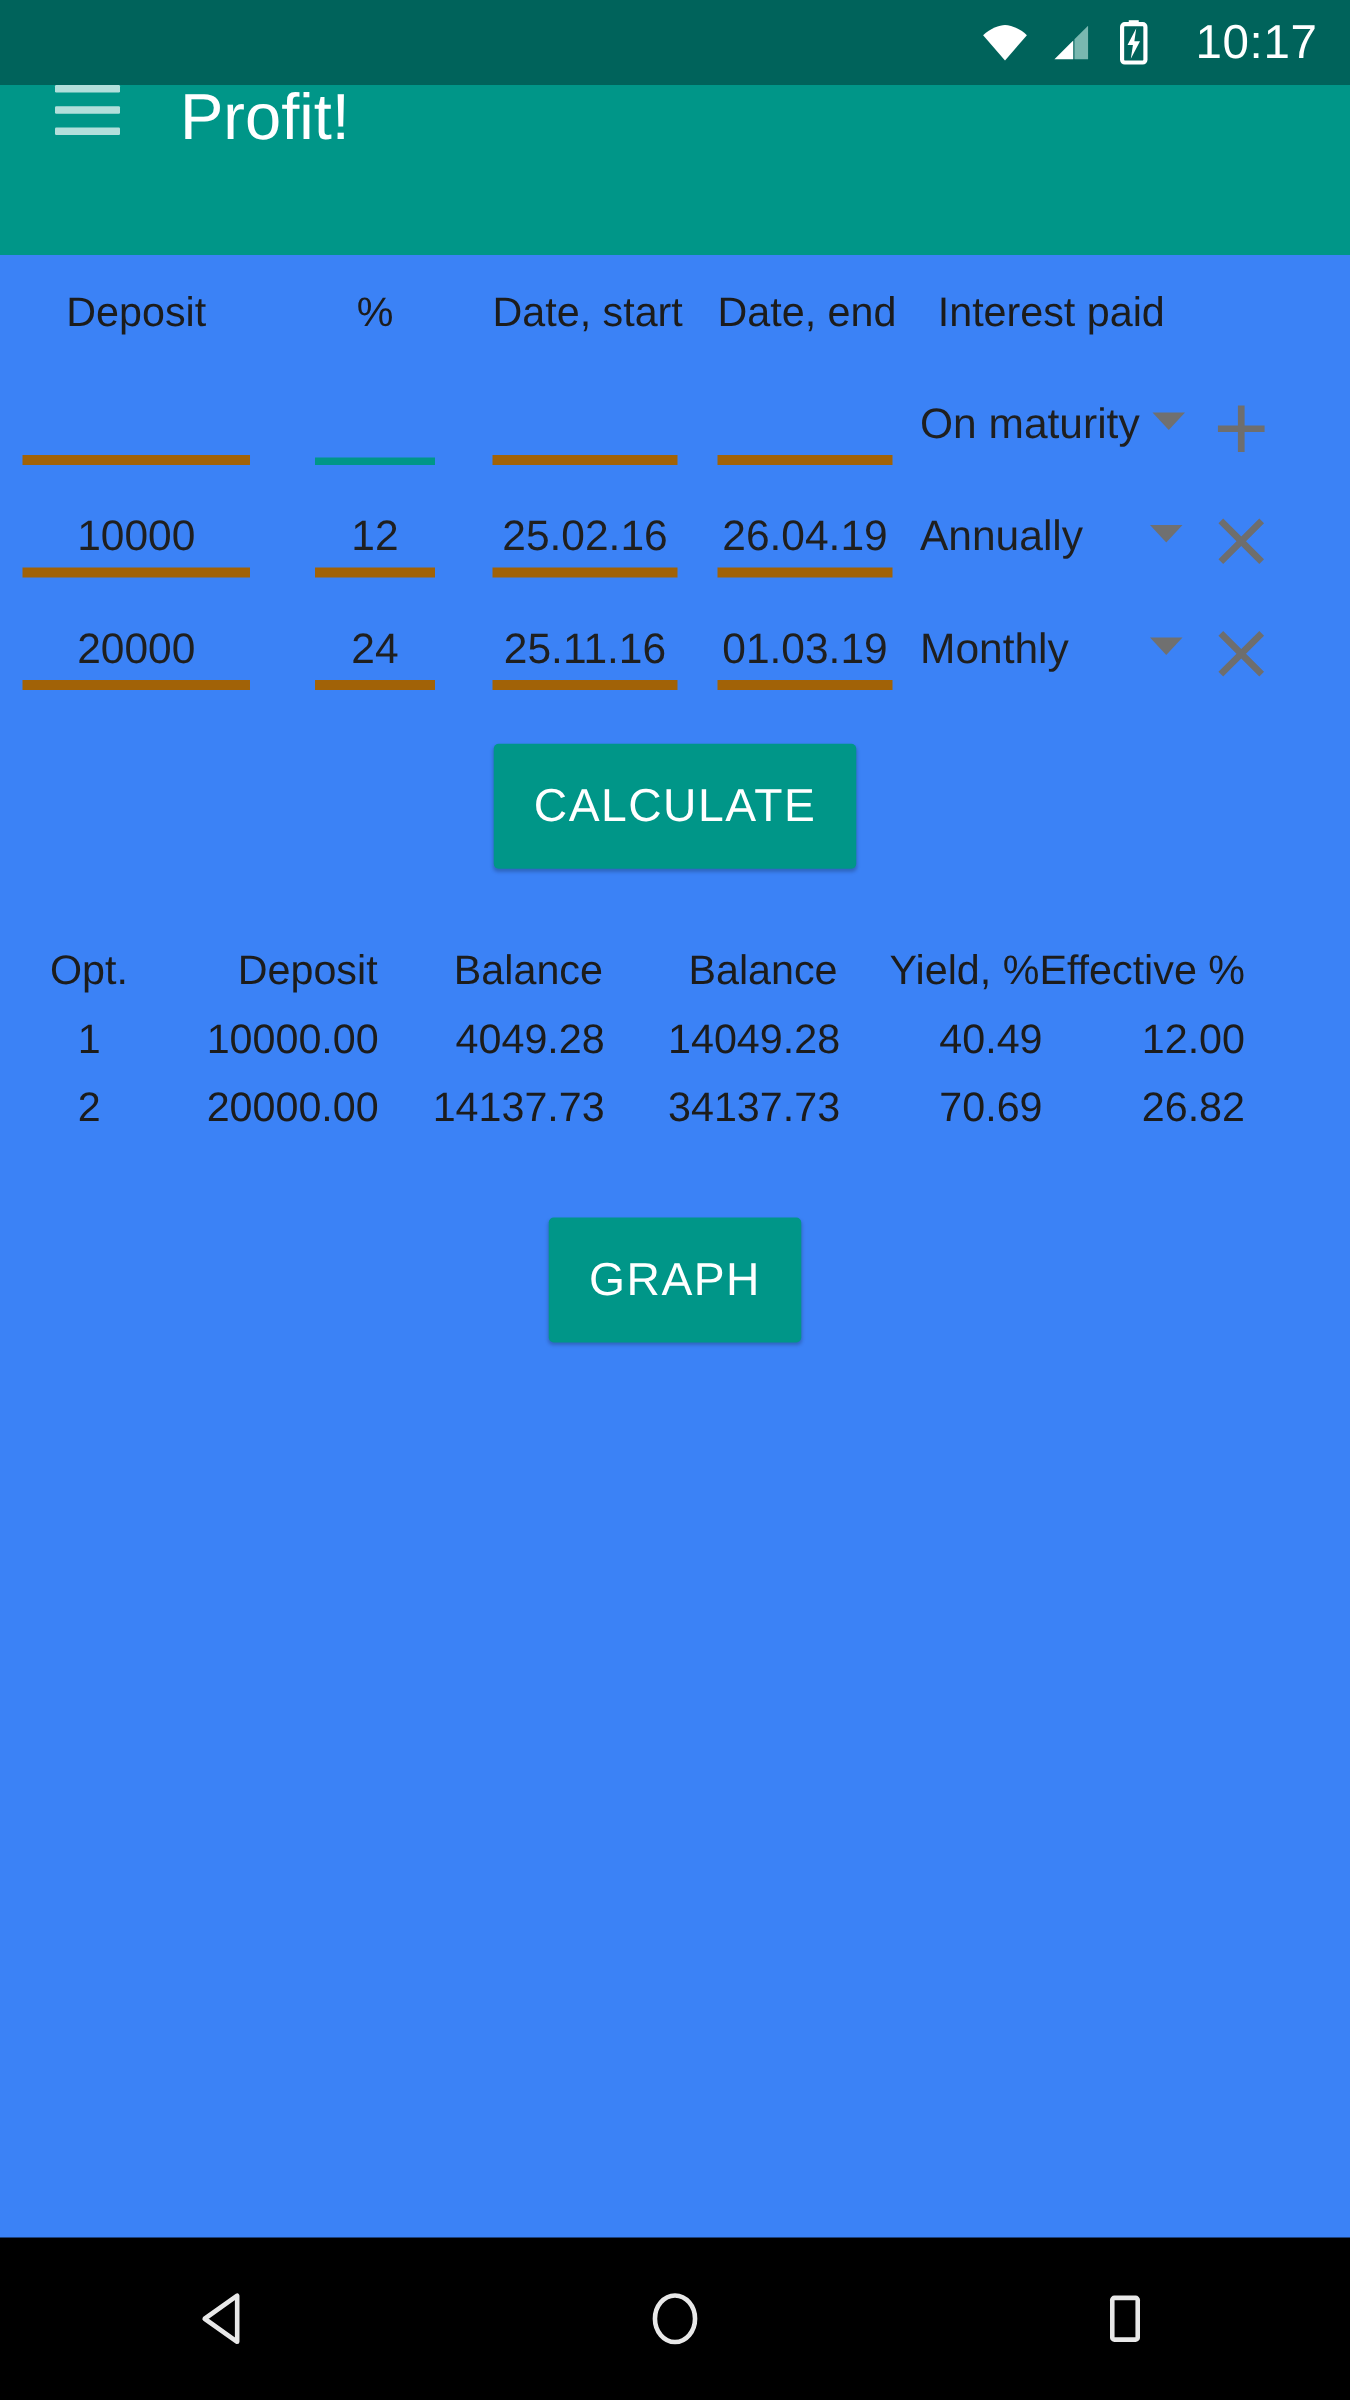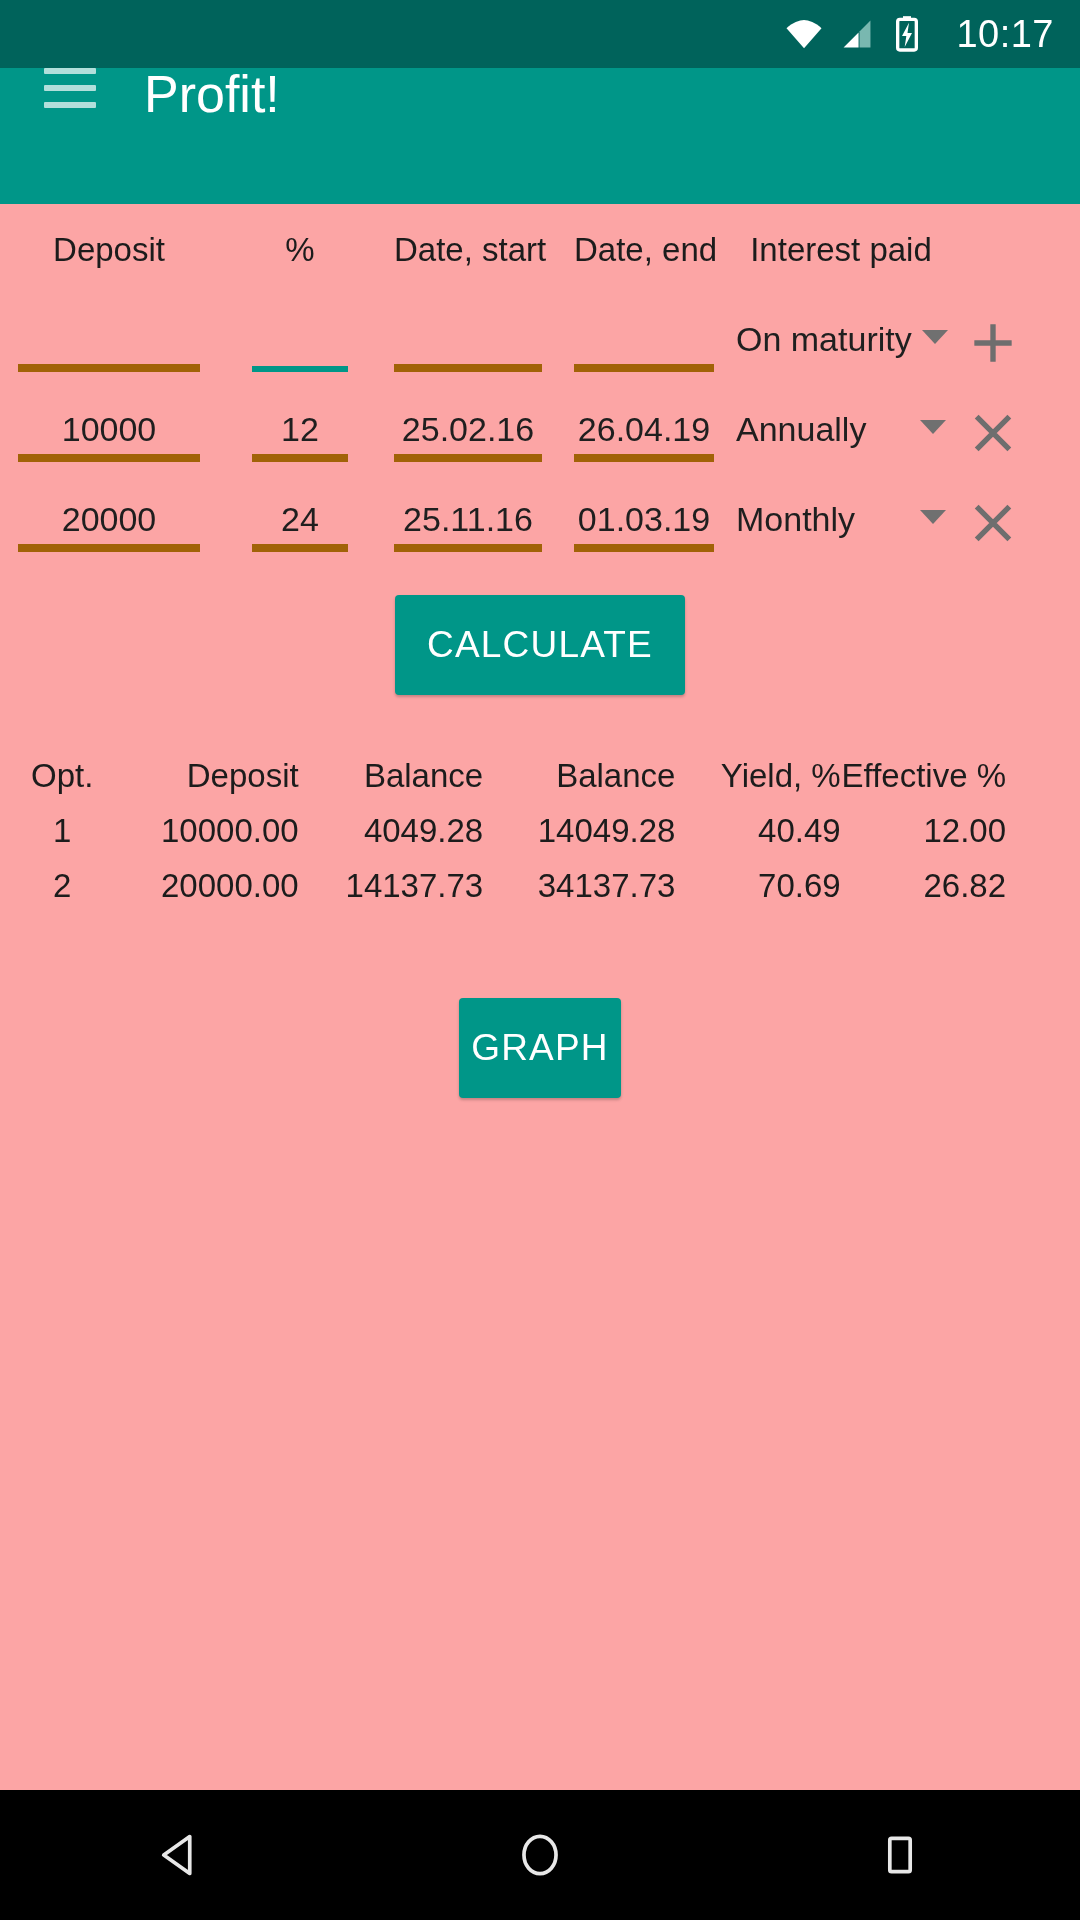--- a/index.html
+++ b/index.html
@@ -67,21 +67,21 @@
     color: #ffffff;
     font-size: 52px;
     font-weight: 400;
     margin-left: 48px;
     line-height: 1;
   }
 
   
   .content {
     flex: 1 1 auto;
-    background: #fca5a5;
+    background: #3b82f6;
     position: relative;
   }
 
   
   .input-table { width: 1080px; padding-top: 12px; }
   .input-row {
     display: flex;
     align-items: flex-end;
     height: 90px;
     padding: 0 10px;
@@ -158,30 +158,30 @@
     letter-spacing: 1.2px;
     box-shadow: 0 2px 3px rgba(0,0,0,0.22);
     cursor: pointer;
   }
   .btn-calculate {
     width: 290px; height: 100px;
     font-size: 37px;
     margin-top: 43px;
   }
   .btn-graph {
-    width: 162px; height: 100px;
+    width: 202px; height: 100px;
     font-size: 37px;
-    margin-top: 80px;
+    margin-top: 56px;
   }
 
   
   .results {
     margin-top: 58px;
     width: 1024px;
-    padding: 0 18px;
+    padding: 0 28px;
   }
   .res-row {
     display: flex;
     height: 44px;
     align-items: center;
     margin-bottom: 11px;
   }
   .res-cell {
     font-size: 33px;
     color: #1c1c1c;

